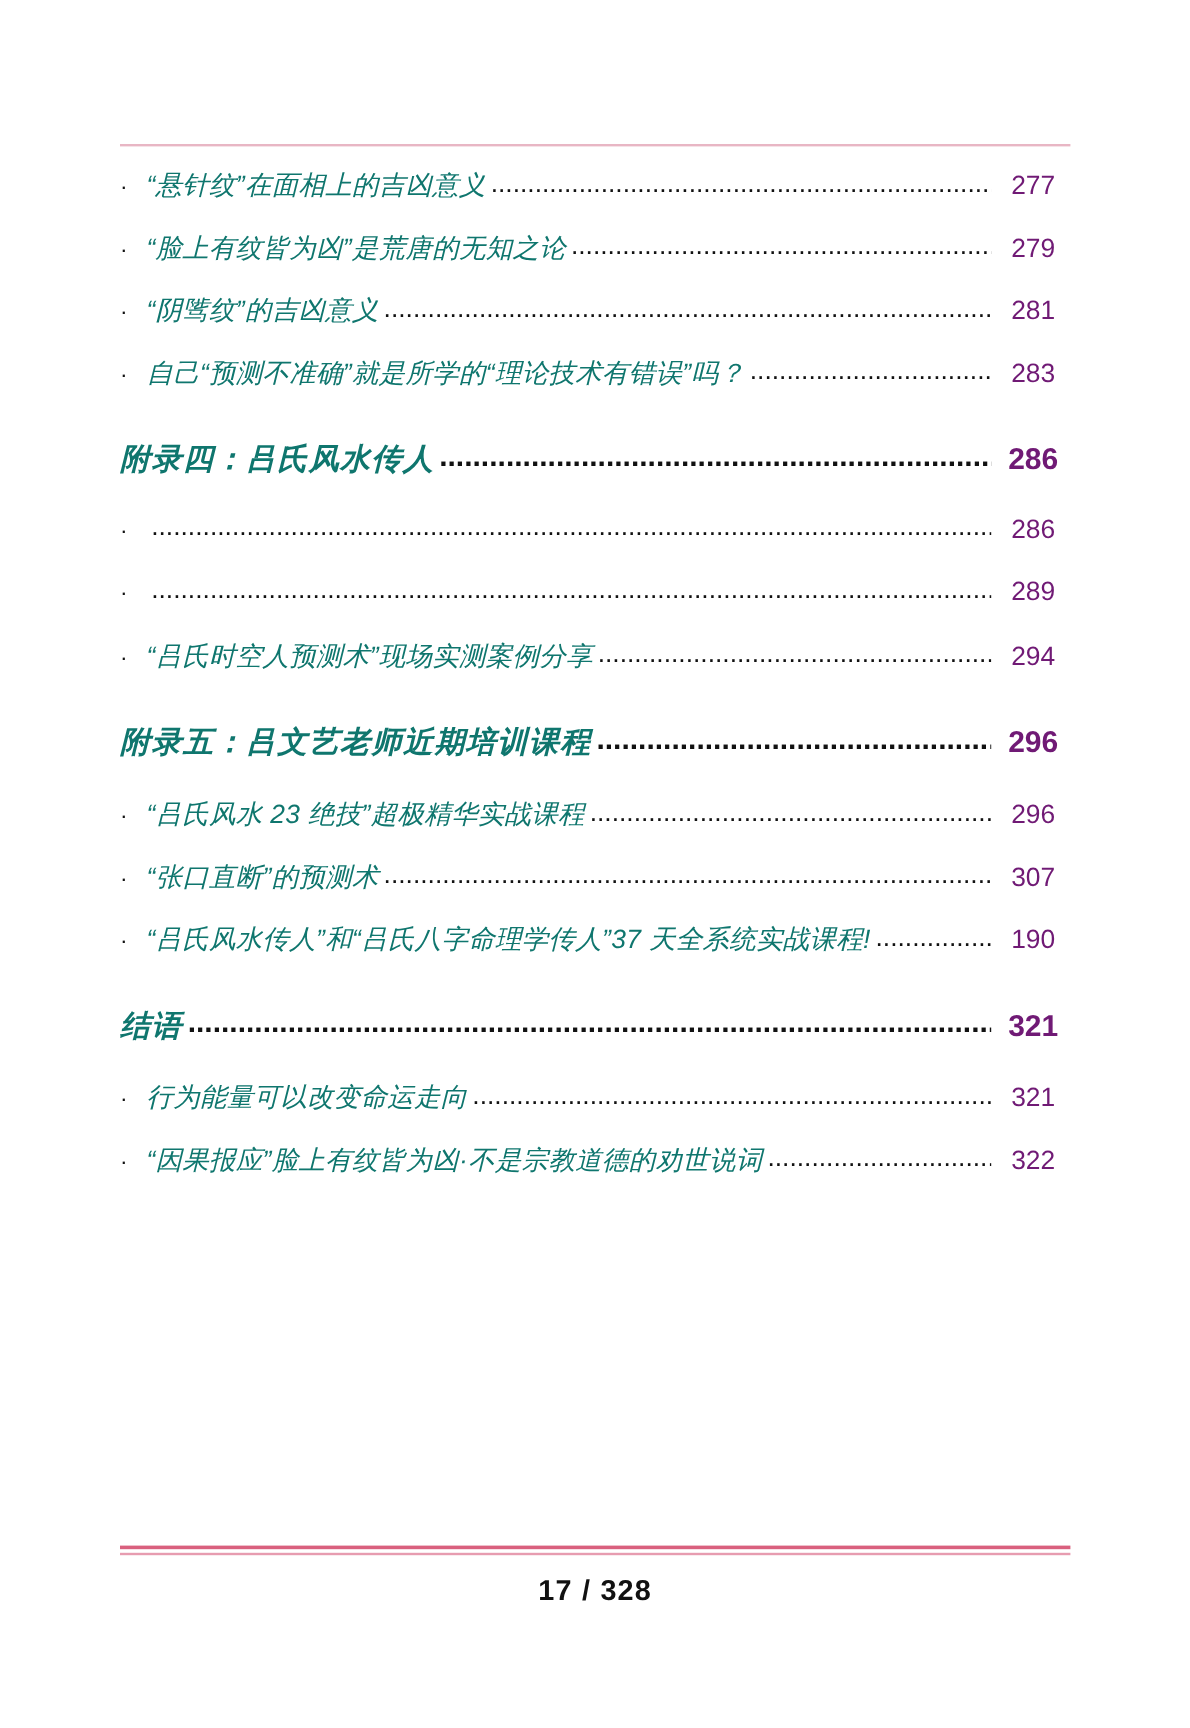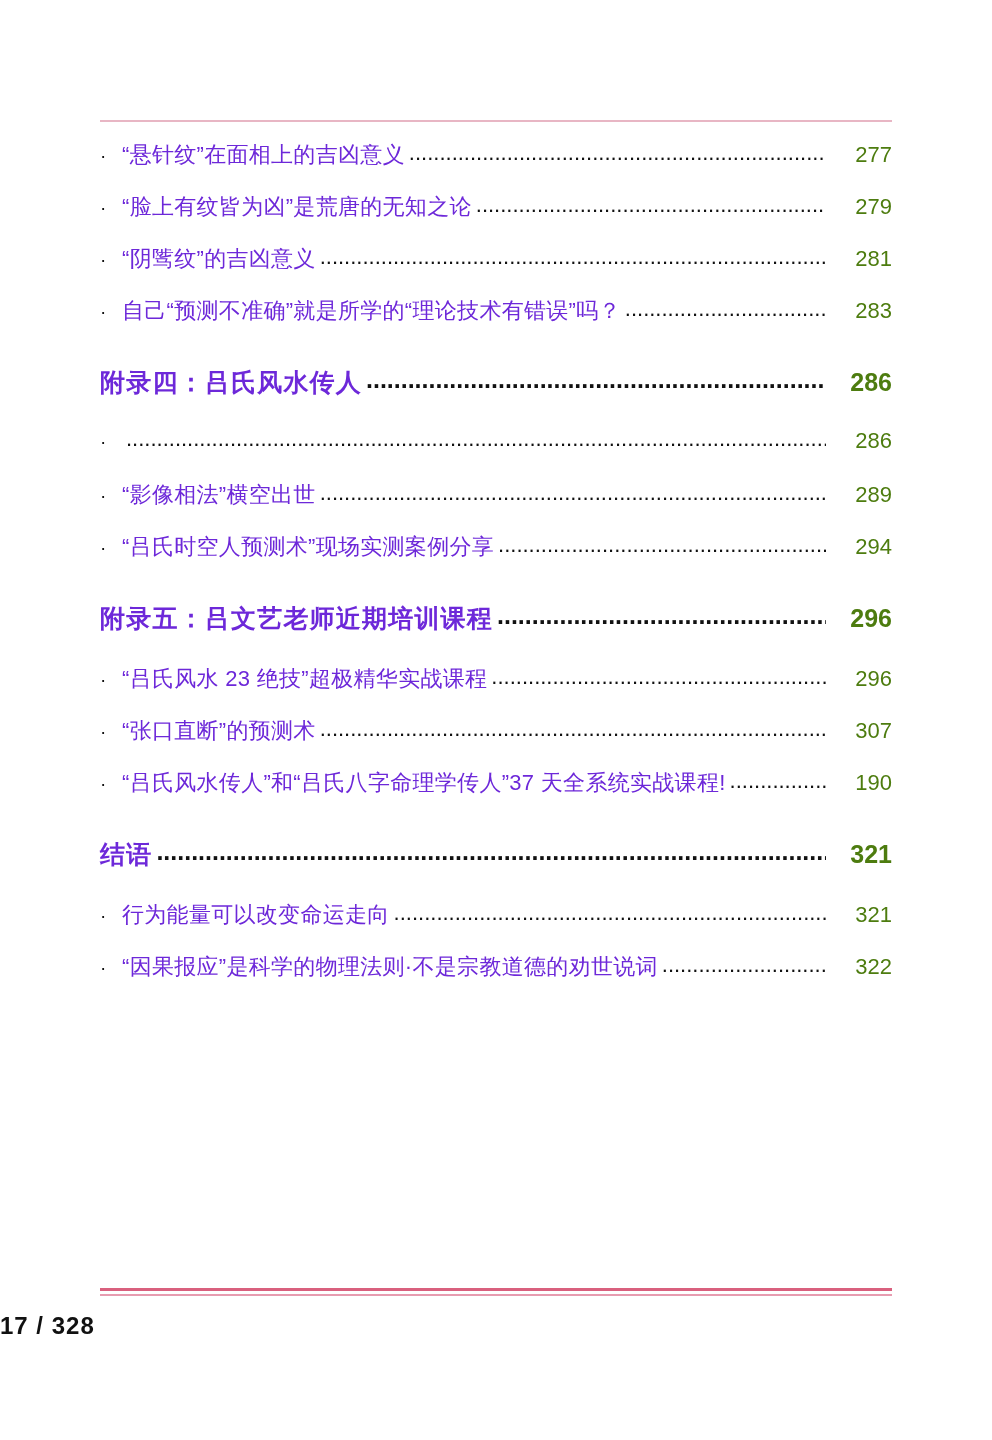--- a/index.html
+++ b/index.html
@@ -55,21 +55,22 @@
     text-align: left;
     font-size: 19px;
     line-height: 1;
     color: #111;
   }
   .label {
     flex: none;
     white-space: nowrap;
     font-size: 22px;
     letter-spacing: 0.3px;
-    color: #6d28d9;
+    color: #0f766e;
+    font-style: italic;
   }
   .toc-row.head .label {
     font-size: 25px;
     font-weight: bold;
     letter-spacing: 1.2px;
   }
   .dots {
     flex: 1 1 auto;
     overflow: hidden;
     white-space: nowrap;
@@ -80,23 +81,23 @@
     top: -2px;
   }
   .toc-row.head .dots {
     font-size: 25px;
     font-weight: bold;
     top: -3px;
   }
   .pageno {
     flex: none;
     width: 62px;
-    text-align: right;
+    text-align: center;
     font-size: 22px;
-    color: #4d7c0f;
+    color: #701a75;
   }
   .toc-row.head .pageno {
     font-size: 25px;
     font-weight: bold;
   }
   .section-gap {
     height: 18px;
   }
   
   .footer-rule-wrap {
@@ -116,20 +117,21 @@
     position: absolute;
     left: 0; top: 6px;
     width: 792px; height: 2px;
     background: #e79cb0;
   }
   .footer-num {
     position: absolute;
     left: 0;
     top: 1312px;
     width: 992px;
+    text-align: center;
     font-size: 24px;
     font-weight: bold;
     letter-spacing: 1px;
     color: #111;
   }
 </style>
 </head>
 <body>
 
 <div class="page">
@@ -168,21 +170,20 @@
         <span class="dots">............................................................................................................................................</span>
         <span class="pageno">286</span>
       </div>
       <div class="toc-row sub">
         <span class="bullet">·</span>
         <span class="dots">............................................................................................................................................</span>
         <span class="pageno">286</span>
       </div>
       <div class="toc-row sub">
         <span class="bullet">·</span>
-        <span class="label">“影像相法”横空出世</span>
         <span class="dots">............................................................................................................................................</span>
         <span class="pageno">289</span>
       </div>
       <div class="toc-row sub">
         <span class="bullet">·</span>
         <span class="label">“吕氏时空人预测术”现场实测案例分享</span>
         <span class="dots">............................................................................................................................................</span>
         <span class="pageno">294</span>
       </div>
       <div class="section-gap"></div>
@@ -216,21 +217,21 @@
         <span class="pageno">321</span>
       </div>
       <div class="toc-row sub">
         <span class="bullet">·</span>
         <span class="label">行为能量可以改变命运走向</span>
         <span class="dots">............................................................................................................................................</span>
         <span class="pageno">321</span>
       </div>
       <div class="toc-row sub">
         <span class="bullet">·</span>
-        <span class="label">“因果报应”是科学的物理法则·不是宗教道德的劝世说词</span>
+        <span class="label">“因果报应”脸上有纹皆为凶·不是宗教道德的劝世说词</span>
         <span class="dots">............................................................................................................................................</span>
         <span class="pageno">322</span>
       </div>
     </div>
 
   <div class="footer-rule-wrap">
     <div class="footer-rule-a"></div>
     <div class="footer-rule-b"></div>
   </div>
 

